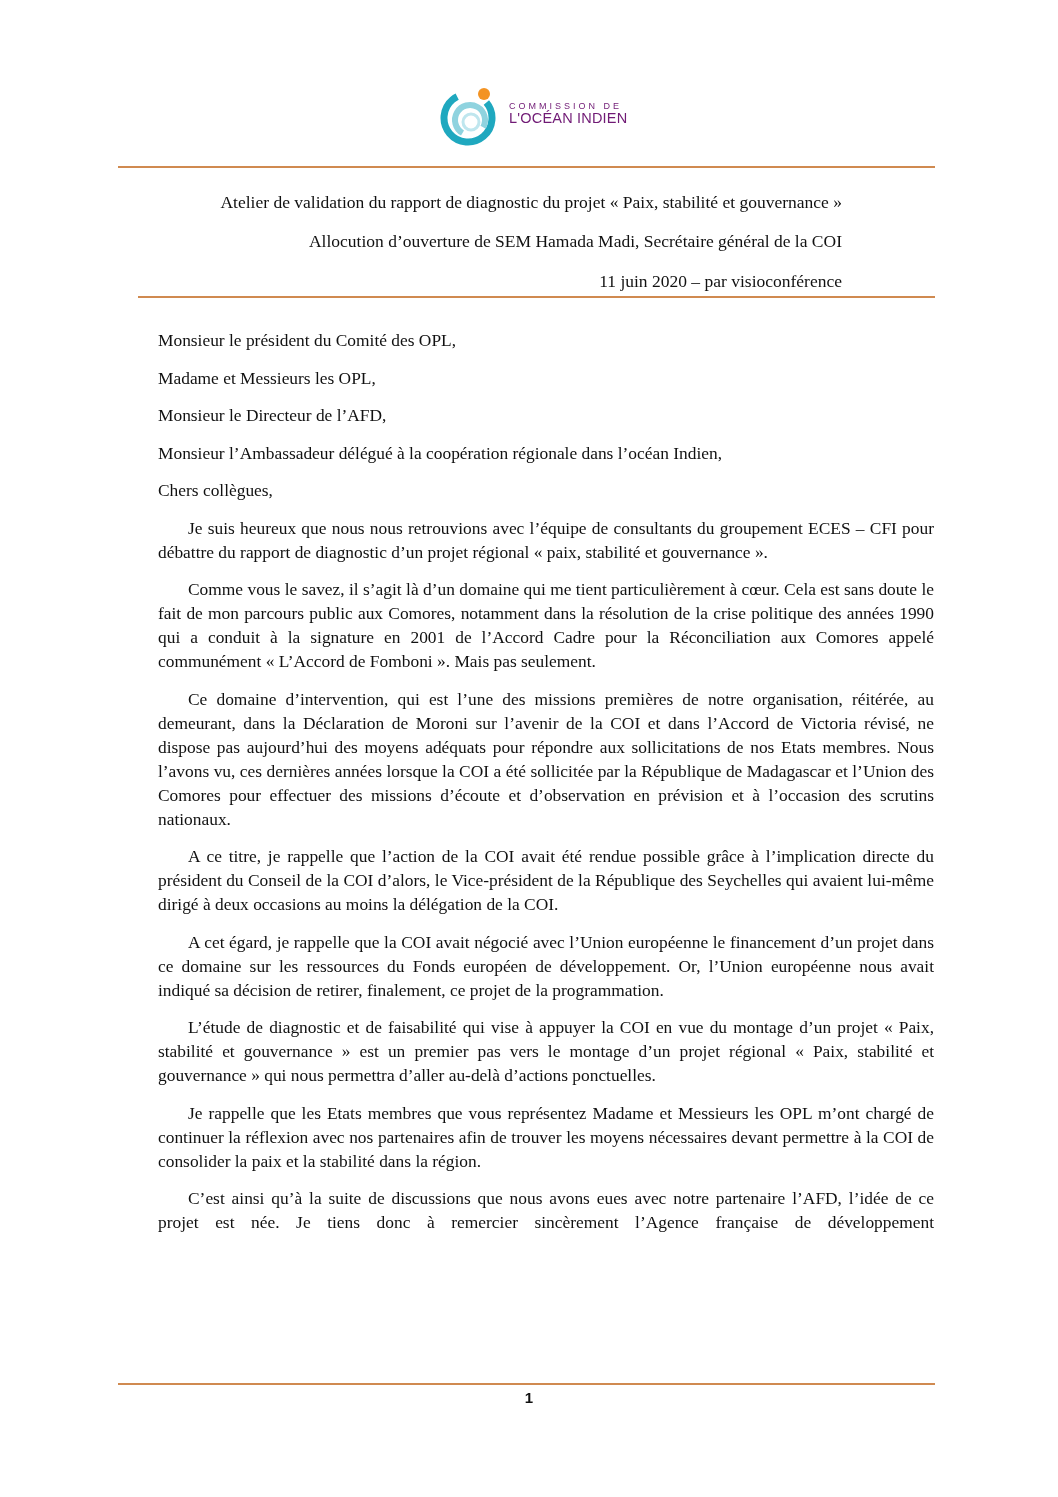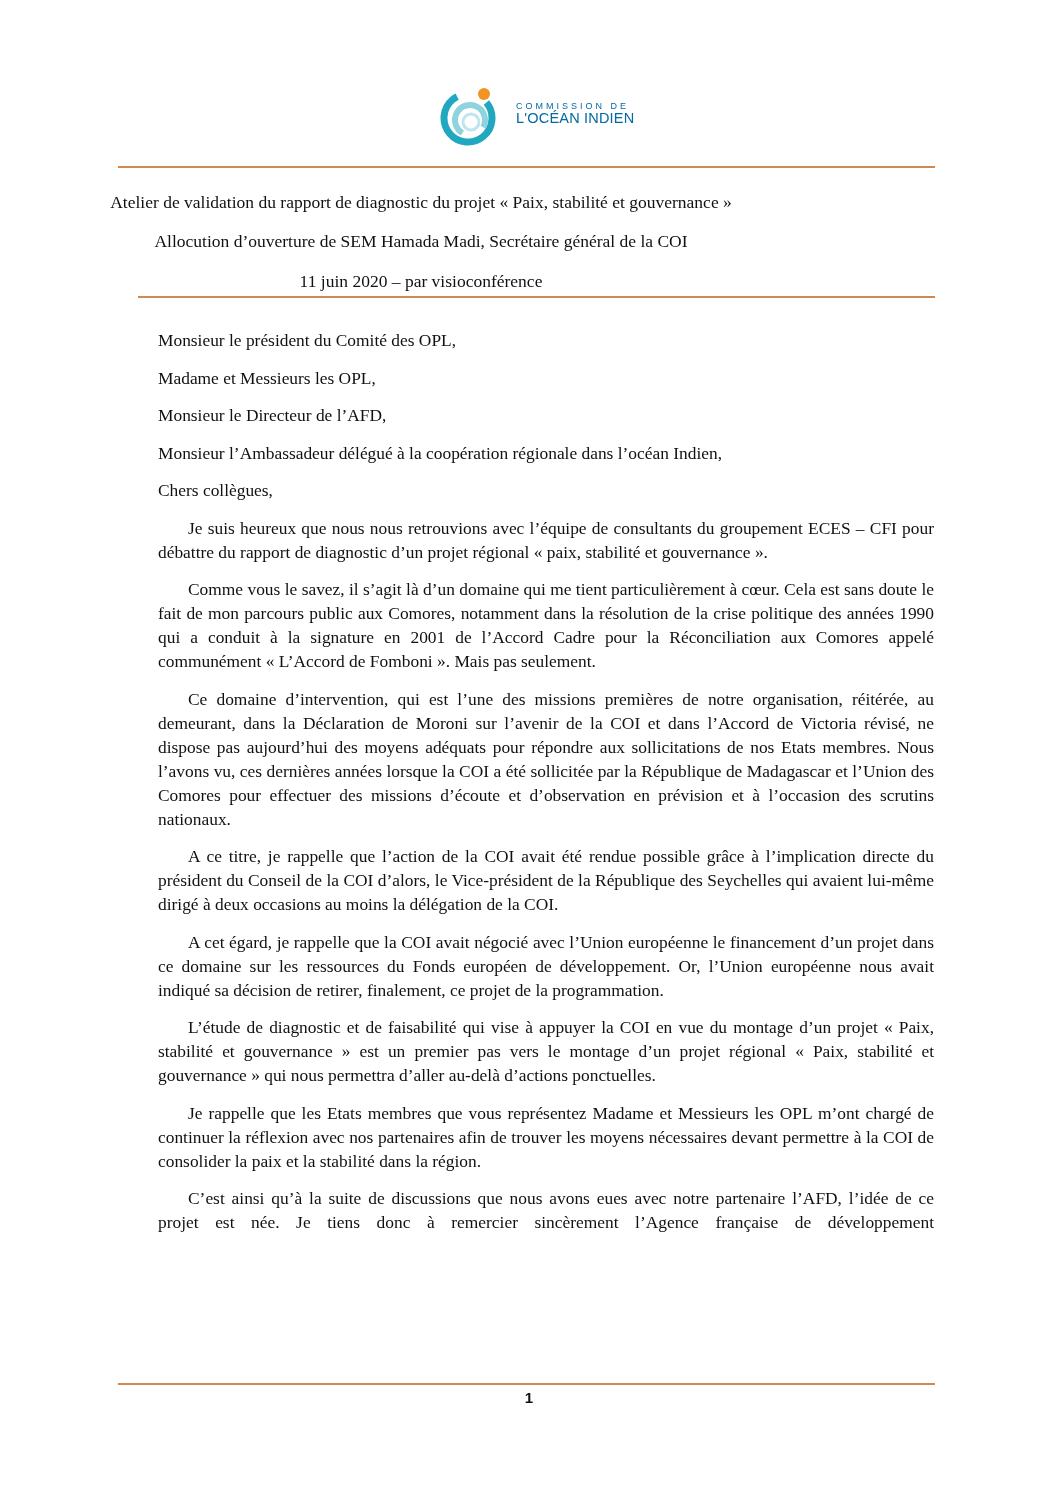--- a/index.html
+++ b/index.html
@@ -1,24 +1,24 @@
 <!DOCTYPE html>
 <html><head>
 <meta charset="utf-8">
 <style>
   html, body { margin: 0; padding: 0; background: #ffffff; }
   body { width: 1058px; height: 1497px; position: relative; overflow: hidden;
          font-family: "Liberation Serif", "DejaVu Serif", serif; color: #111; }
   .logo { position: absolute; left: 440px; top: 80px; width: 220px; height: 68px; display: flex; align-items: center; }
   .logo svg { width: 60px; height: 64px; flex: none; }
-  .logo-text { margin-left: 16px; font-family: "Liberation Sans", "DejaVu Sans", sans-serif; color: #0369a1; line-height: 1.05; }
+  .logo-text { margin-left: 9px; font-family: "Liberation Sans", "DejaVu Sans", sans-serif; color: #701a75; line-height: 1.05; }
   .logo-line1 { font-size: 9px; letter-spacing: 3px; }
   .logo-line2 { font-size: 14.5px; letter-spacing: 0.2px; }
   .rule { position: absolute; height: 2px; background: #d08a50; }
-  .head-line { position: absolute; left: 0; width: 842px; text-align: center; font-size: 17.5px; white-space: nowrap; }
+  .head-line { position: absolute; left: 0; width: 842px; text-align: right; font-size: 17.5px; white-space: nowrap; }
   .body { position: absolute; left: 158px; top: 328px; width: 776px; font-size: 17.4px; line-height: 24px; }
   .body p { margin: 0 0 13.5px 0; text-align: justify; }
   .body p.salut { text-align: left; margin-bottom: 13.5px; }
   .body p.ind { text-indent: 30px; }
   .pagenum { position: absolute; top: 1389px; left: 0; width: 1058px; text-align: center;
              font-family: "Liberation Sans", "DejaVu Sans", sans-serif; font-weight: bold; font-size: 15px; }
 </style>
 </head>
 <body>
 

